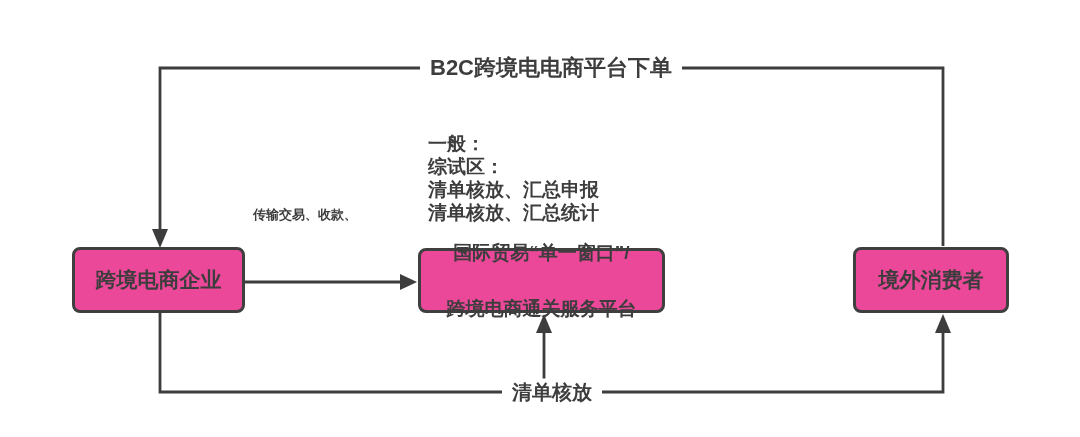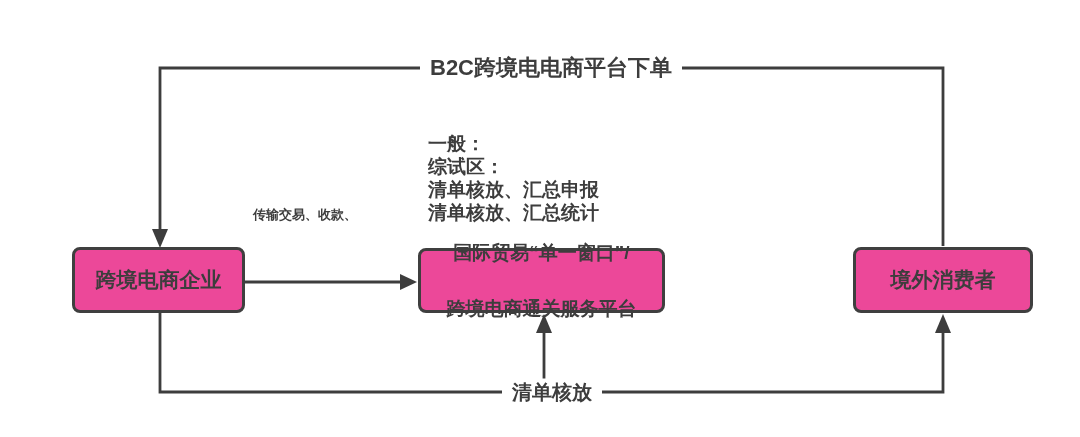--- a/index.html
+++ b/index.html
@@ -27,21 +27,21 @@
     display: flex;
     flex-direction: column;
     align-items: center;
     justify-content: center;
     font-weight: bold;
     text-align: center;
     box-sizing: border-box;
   }
   .node-enterprise { left: 72px;  top: 247px; width: 173px; height: 66px; font-size: 21px; }
   .node-platform   { left: 418px; top: 248px; width: 247px; height: 65px; font-size: 19px; line-height: 25px; gap: 31px; }
-  .node-consumer   { left: 853px; top: 247px; width: 180px; height: 66px; font-size: 21px; }
+  .node-consumer   { left: 853px; top: 247px; width: 156px; height: 66px; font-size: 21px; }
   .wire-label {
     position: absolute;
     background: #ffffff;
     font-weight: bold;
     white-space: nowrap;
     padding: 0 10px;
     transform: translate(-50%, -50%);
   }
   .wire-label.top    { left: 551px; top: 68px;  font-size: 22px; }
   .wire-label.bottom { left: 552px; top: 392px; font-size: 20px; }

